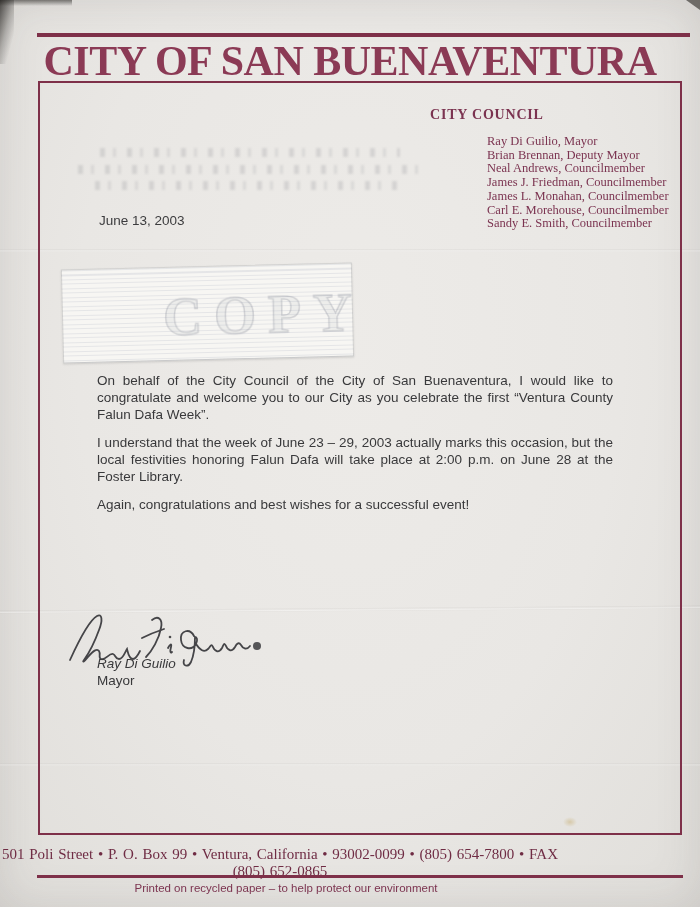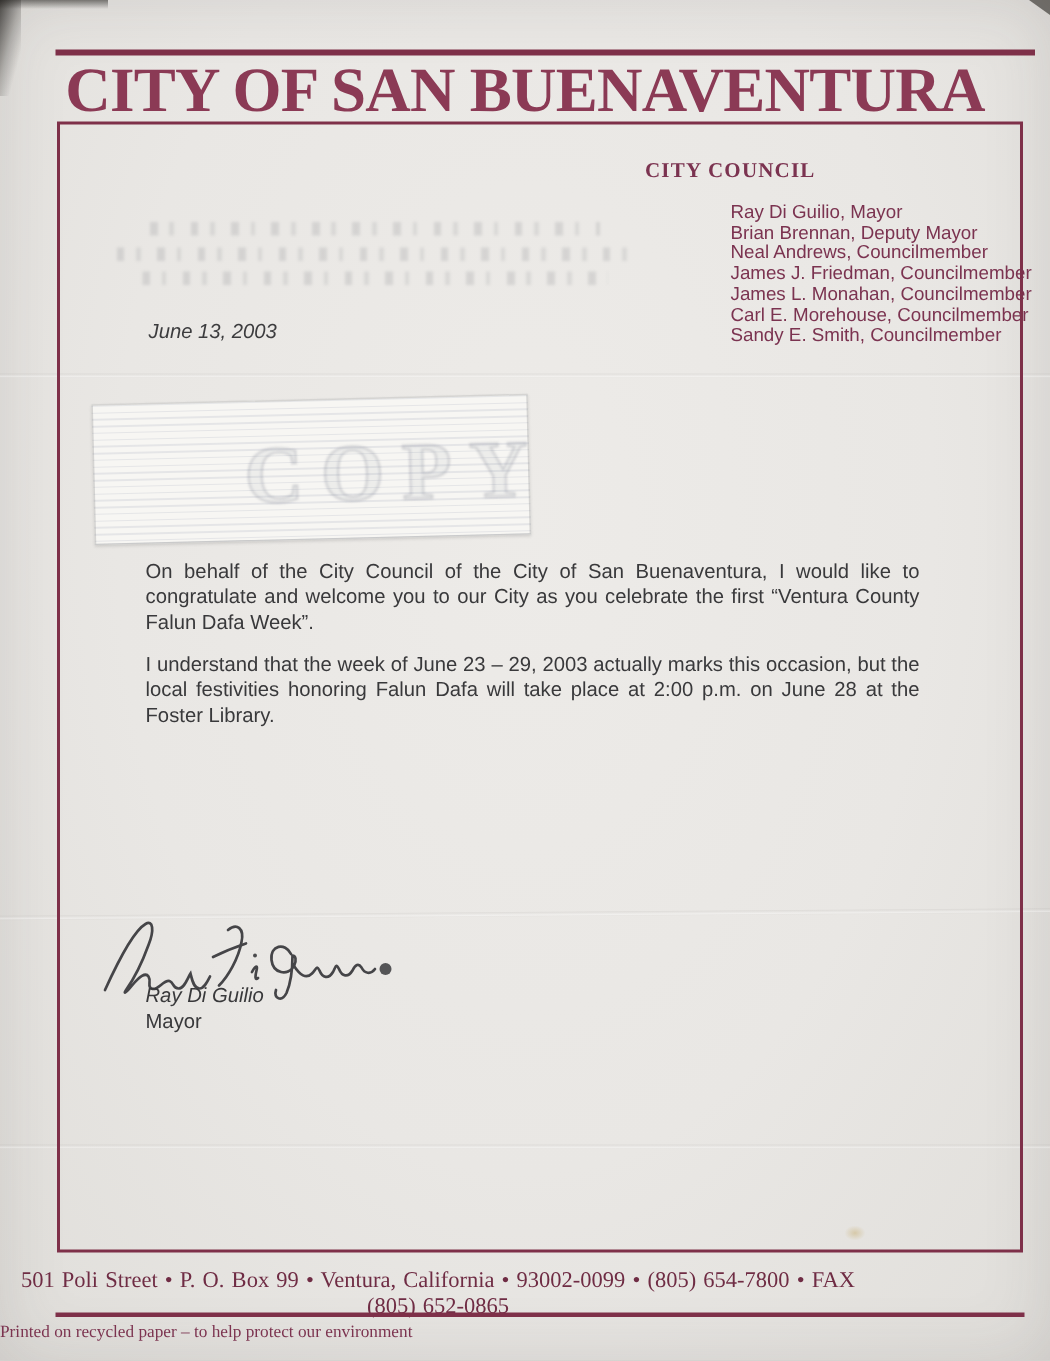--- a/index.html
+++ b/index.html
@@ -32,23 +32,23 @@
   .rule-bottom{position:absolute;left:37px;top:875px;width:646px;height:3px;background:#7e3049;}
 
   .masthead{position:absolute;left:20px;top:40px;width:660px;text-align:center;
     font-family:"Liberation Serif", serif;font-weight:bold;font-size:42px;line-height:42px;
     letter-spacing:-0.5px;color:#8b3a55;white-space:nowrap;}
 
   .council-head{position:absolute;left:430px;top:107px;width:250px;
     font-family:"Liberation Serif", serif;font-weight:bold;font-size:14px;
     letter-spacing:.8px;color:#7b3350;}
   .council-list{position:absolute;left:487px;top:135px;
-    font-family:Liberation Sans, sans-serif;font-size:12.5px;line-height:13.7px;color:#7b3350;}
+    font-family:Liberation Serif, serif;font-size:12.5px;line-height:13.7px;color:#7b3350;}
 
-  .date{position:absolute;left:99px;top:213px;font-size:13.5px;color:#3c3c3e;font-style:italic;}
+  .date{position:absolute;left:99px;top:213px;font-size:13.5px;color:#3c3c3e;}
 
   .smudge{position:absolute;height:9px;filter:blur(1.2px);opacity:.5;
     background-image:repeating-linear-gradient(90deg, rgba(110,112,120,.35) 0 5px, transparent 5px 13px, rgba(110,112,120,.28) 13px 16px, transparent 16px 27px);}
 
   .paste-label{position:absolute;left:62px;top:266px;width:289px;height:92px;
     background:#f7f6f3;border:1px solid rgba(150,150,150,.35);
     transform:rotate(-1.4deg);box-shadow:0 1px 2px rgba(80,80,80,.18);
     background-image:repeating-linear-gradient(180deg, rgba(175,180,195,.25) 0px, rgba(175,180,195,.25) 1px, transparent 1px, transparent 4.5px);
     overflow:hidden;}
   .copy-ghost{position:absolute;left:100px;top:18px;
@@ -60,23 +60,23 @@
     font-size:13.5px;line-height:17px;color:#39393b;}
   .body-text p{margin:0 0 11px 0;text-align:justify;}
   .body-text p.last{margin-bottom:0;}
   .closing{margin-top:18px;}
 
   .signature{position:absolute;left:64px;top:610px;}
   .signed-name{position:absolute;left:97px;top:655px;font-size:13.5px;line-height:17px;color:#39393b;font-style:italic;}
   .signed-title{position:absolute;left:97px;top:672px;font-size:13.5px;line-height:17px;color:#39393b;}
 
   .footer-address{position:absolute;left:0;top:846px;width:560px;text-align:center;
-    font-family:"Liberation Serif", serif;font-size:15px;color:#6f2c44;word-spacing:1px;padding-left:12px;}
-  .footer-note{position:absolute;left:0;top:882px;width:572px;text-align:left;
-    font-family:Liberation Serif, serif;font-size:11.5px;color:#7c3450;}
+    font-family:"Liberation Serif", serif;font-size:15px;color:#6f2c44;word-spacing:1px;}
+  .footer-note{position:absolute;left:0;top:882px;width:572px;text-align:center;
+    font-family:Liberation Sans, sans-serif;font-size:11.5px;color:#7c3450;}
 </style>
 </head>
 <body>
 
 <div class="page">
 
   <div class="corner-tl"></div>
   <div class="corner-tl2"></div>
   <div class="corner-tr"></div>
   <div class="crease" style="top:249px;"></div>
@@ -105,20 +105,21 @@
   <div class="smudge" style="left:78px;top:165px;width:345px;"></div>
   <div class="smudge" style="left:95px;top:181px;width:310px;"></div>
 
   <div class="paste-label">
     <div class="copy-ghost">COPY</div>
   </div>
 
   <div class="body-text">
     <p>On behalf of the City Council of the City of San Buenaventura, I would like to congratulate and welcome you to our City as you celebrate the first “Ventura County Falun Dafa Week”.</p>
     <p>I understand that the week of June 23 – 29, 2003 actually marks this occasion, but the local festivities honoring Falun Dafa will take place at 2:00 p.m. on June 28 at the Foster Library.</p>
+    <p class="last">Again, congratulations and best wishes for a successful event!</p>
   </div>
 
   <div class="signature">
     <svg width="210" height="58" viewBox="0 0 210 58">
       <g fill="none" stroke="#2f2f33" stroke-width="1.8" stroke-linecap="round" opacity="0.88">
         <path d="M6,50 C16,28 26,10 33,6 C38,3 39,10 35,20 C31,31 25,43 20,50 C18,53 20,52 24,47 C29,41 33,38 35,41 C37,44 34,48 37,49 C41,51 45,43 49,44 C52,45 51,49 55,49 C59,49 61,42 63,39 C64,43 65,49 69,49 C72,49 74,45 76,41"></path>
         <path d="M88,10 C94,5 99,9 97,18 C95,29 88,41 82,47"></path>
         <path d="M78,28 C86,24 94,21 100,19"></path>
         <path d="M104,38 C106,34 108,33 107,37 C106,41 106,44 108,42"></path>
         <path d="M130,26 C126,18 116,20 117,30 C118,39 128,41 132,34 C134,30 133,27 131,27 C131,35 130,45 127,52 C124,58 118,56 120,50"></path>

